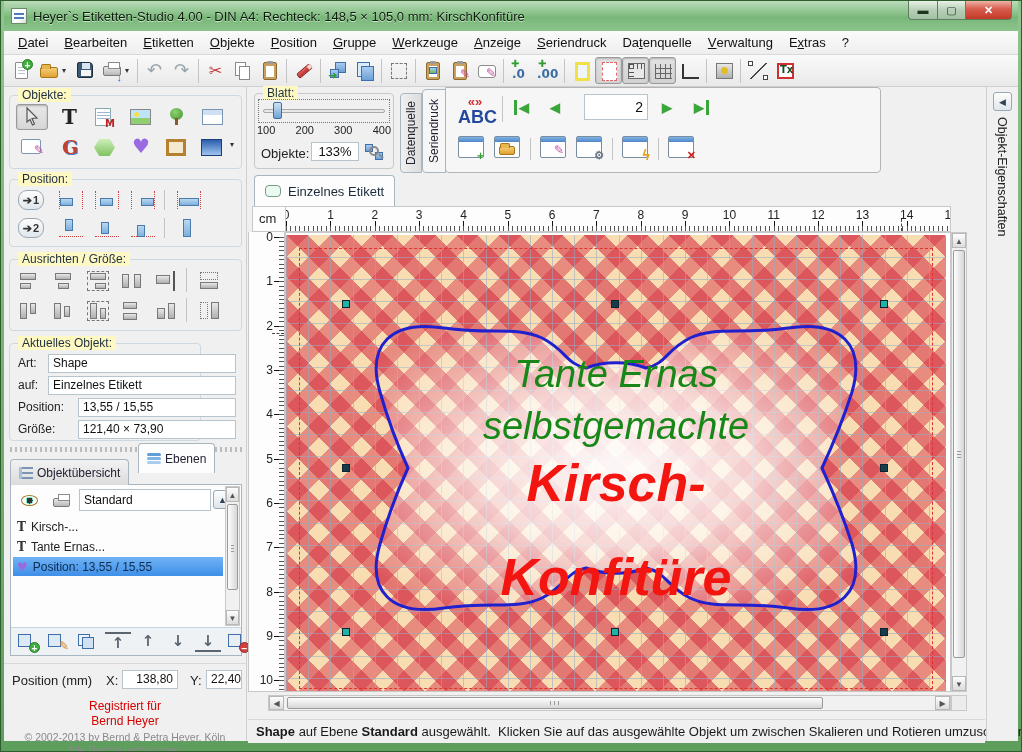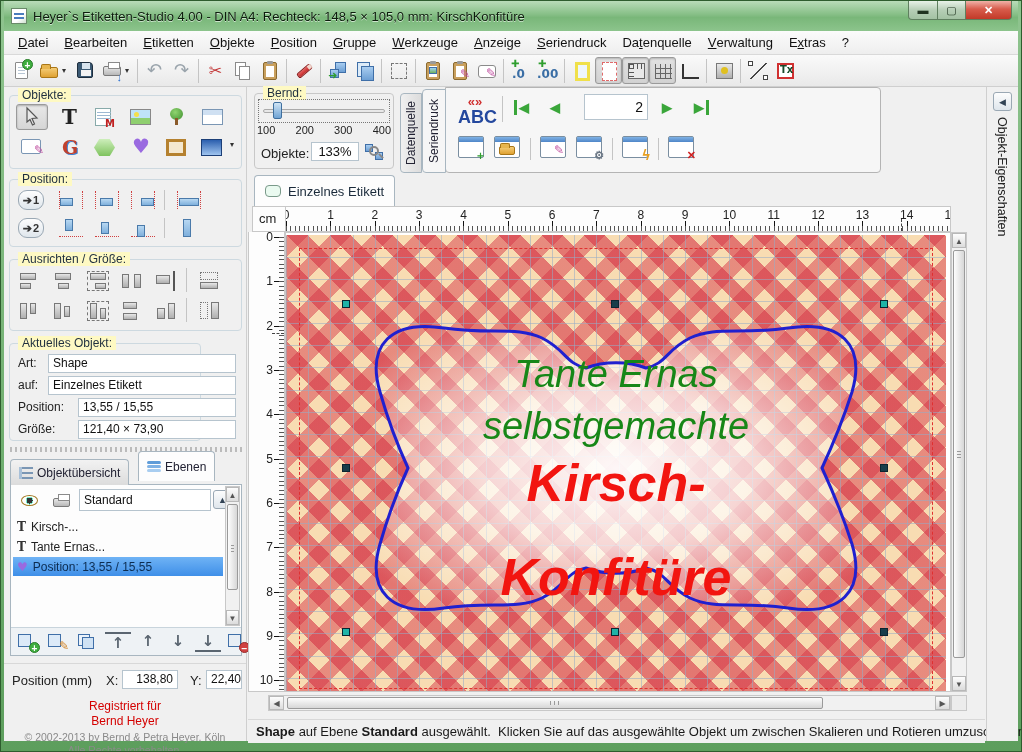--- a/index.html
+++ b/index.html
@@ -447,21 +447,21 @@
         <span class="fieldrow" style="left:8px;top:78px">Größe:</span>
         <span class="fld" style="left:68px;top:76px;width:158px">121,40 × 73,90</span>
       </div>
 
       <div class="splitter" style="left:6px;top:360px;width:232px"></div>
 
       <span class="ltab" style="left:6px;top:372px;z-index:1">
         <span style="width:14px;height:12px;background:repeating-linear-gradient(180deg,#7a96b4 0 2px,transparent 2px 5px);border-left:3px solid #a8c0d8"></span>
         <span>Objektübersicht</span>
       </span>
-      <span class="ltab active" style="left:134px;top:364px">
+      <span class="ltab active" style="left:134px;top:356px">
         <span style="display:inline-flex;flex-direction:column;gap:1px">
             <i style="width:14px;height:3px;background:#5f9cd8;border-radius:2px"></i>
             <i style="width:14px;height:3px;background:#7fb2e5;border-radius:2px"></i>
             <i style="width:14px;height:3px;background:#a8cdf0;border-radius:2px"></i>
           </span>
         <span>Ebenen</span>
       </span>
 
       <div class="layerbox" style="left:6px;top:397px;width:232px;height:172px">
 
@@ -538,21 +538,21 @@
 
       <div class="redtxt" style="position:absolute;left:0;right:0;top:612px">Registriert für</div>
       <div class="redtxt" style="position:absolute;left:0;right:0;top:627px">Bernd Heyer</div>
       <div class="graytxt" style="position:absolute;left:0;right:0;top:644px">© 2002-2013 by Bernd &amp; Petra Heyer, Köln</div>
       <div class="graytxt" style="position:absolute;left:0;right:0;top:657px">Alle Rechte vorbehalten.</div>
     </div>
 
     <div class="center">
 
       <div class="gb" style="left:6px;top:6px;width:140px;height:76px;border-color:#c8c8c8">
-        <span class="lbl">Bernd:</span>
+        <span class="lbl">Blatt:</span>
         <div style="position:absolute;left:4px;top:6px;width:130px;height:22px;outline:1px dotted #777">
           <span style="position:absolute;left:4px;top:9px;right:4px;height:4px;background:#e8e8e8;border:1px solid #aaa;border-radius:2px"></span>
           <span style="position:absolute;left:14px;top:2px;width:9px;height:17px;background:linear-gradient(180deg,#cfe4f5,#6fa3d4);border:1px solid #3f6f9e;border-radius:2px"></span>
         </div>
         <div style="position:absolute;left:2px;top:30px;width:134px;display:flex;justify-content:space-between;font-size:11px;color:#222">
 
         <span>100</span>
             <span>200</span>
             <span>300</span>
             <span>400</span>

